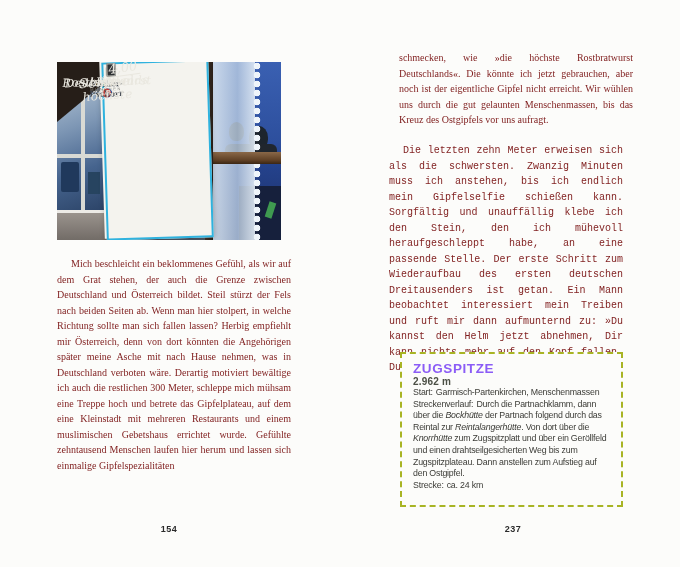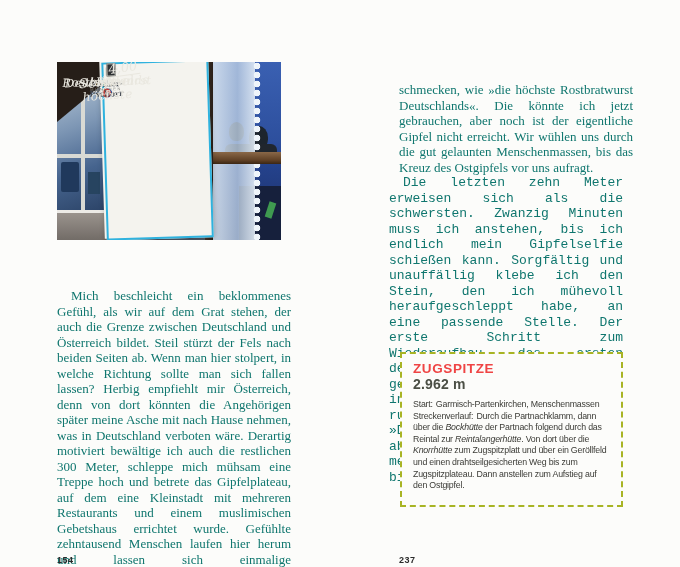--- a/index.html
+++ b/index.html
@@ -8,55 +8,54 @@
     background:#fcfcfa;
     position:relative;
     font-family:"Liberation Serif", serif;
     color:#2b2b28;
     overflow:hidden;
   }
   
   .body-text {
     position:absolute;
     width:234px;
-    font-size:13px;
+    font-size:10px;
     line-height:15.5px;
     text-align:justify;
-    color:#0f766e;
-    margin-top:32px;
+    color:#7f1d1d;
   }
   .indent { text-indent:14px; }
   .lp-para { left:57px; top:256px; }
   .rp-para1 { left:399px; top:50px; }
   .rp-para2 { left:389px; top:143px;font-family:Liberation Mono, monospace; }
   .page-num {
-    position:absolute; top:555px;
+    position:absolute; top:524px;
     font-family:"Liberation Sans", sans-serif;
     font-size:9px; font-weight:bold; letter-spacing:.5px;
-    color:#2a2a2a; text-align:left;
+    color:#2a2a2a; text-align:center;
   }
   .pn-left { left:57px; width:224px; }
   .pn-right { left:399px; width:228px; }
 
   
   .info-box {
     position:absolute; left:400px; top:352px; width:223px; height:155px;
     border:2px dashed #a8b424;
     padding:8px 11px 6px 11px;
     font-family:"Liberation Sans", sans-serif;
     color:#3b3b36;
     background:#fcfcfa;
   }
   .ib-title {
     font-size:13.5px; font-weight:bold; letter-spacing:.6px;
-    color:#ef4444; line-height:14px;
+    color:#8b5cf6; line-height:14px;
   }
   .ib-elev {
-    font-size:14px; font-weight:bold; color:#4b4f45;
-    margin-bottom:7px; letter-spacing:.2px;
+    font-size:10px; font-weight:bold; color:#4b4f45;
+    letter-spacing:.2px;
   }
   .ib-row {
     font-size:8.8px; line-height:11.6px; letter-spacing:-0.2px;
     text-align:left;
   }
   .ib-row b { font-weight:normal; margin-right:3px; }
   .ib-row i { font-style:italic;margin-top:27px; }
 
   
   .photo {
@@ -213,17 +212,18 @@
   <div class="page-num pn-left">154</div>
 
   <p class="body-text rp-para1">schmecken, wie »die höchste Rostbratwurst Deutschlands«. Die könnte ich jetzt gebrauchen, aber noch ist der eigentliche Gipfel nicht erreicht. Wir wühlen uns durch die gut gelaunten Menschenmassen, bis das Kreuz des Ostgipfels vor uns aufragt.</p>
   <p class="body-text indent rp-para2">Die letzten zehn Meter erweisen sich als die schwersten. Zwanzig Minuten muss ich anstehen, bis ich endlich mein Gipfelselfie schießen kann. Sorgfältig und unauffällig klebe ich den Stein, den ich mühevoll heraufgeschleppt habe, an eine passende Stelle. Der erste Schritt zum Wiederaufbau des ersten deutschen Dreitausenders ist getan. Ein Mann beobachtet interessiert mein Treiben und ruft mir dann aufmunternd zu: »Du kannst den Helm jetzt abnehmen, Dir kann nichts mehr auf den Kopf fallen. Du bist ganz oben!«</p>
 
   <div class="info-box">
     <div class="ib-title">ZUGSPITZE</div>
     <div class="ib-elev">2.962 m</div>
     <p class="ib-row"><b>Start:</b><span>Garmisch-Partenkirchen, Menschenmassen</span></p>
     <p class="ib-row"><b>Streckenverlauf:</b><span>Durch die Partnachklamm, dann über die </span><i>Bockhütte</i><span> der Partnach folgend durch das Reintal zur </span><i>Reintalangerhütte</i><span>. Von dort über die </span><i>Knorrhütte</i><span> zum Zugspitzplatt und über ein Geröllfeld und einen drahtseilgesicherten Weg bis zum Zugspitzplateau. Dann anstellen zum Aufstieg auf den Ostgipfel.</span></p>
+    <p class="ib-row"><b>Strecke:</b><span>ca. 24 km</span></p>
   </div>
 
   <div class="page-num pn-right">237</div>
 
 </div>
 
 </body></html>

